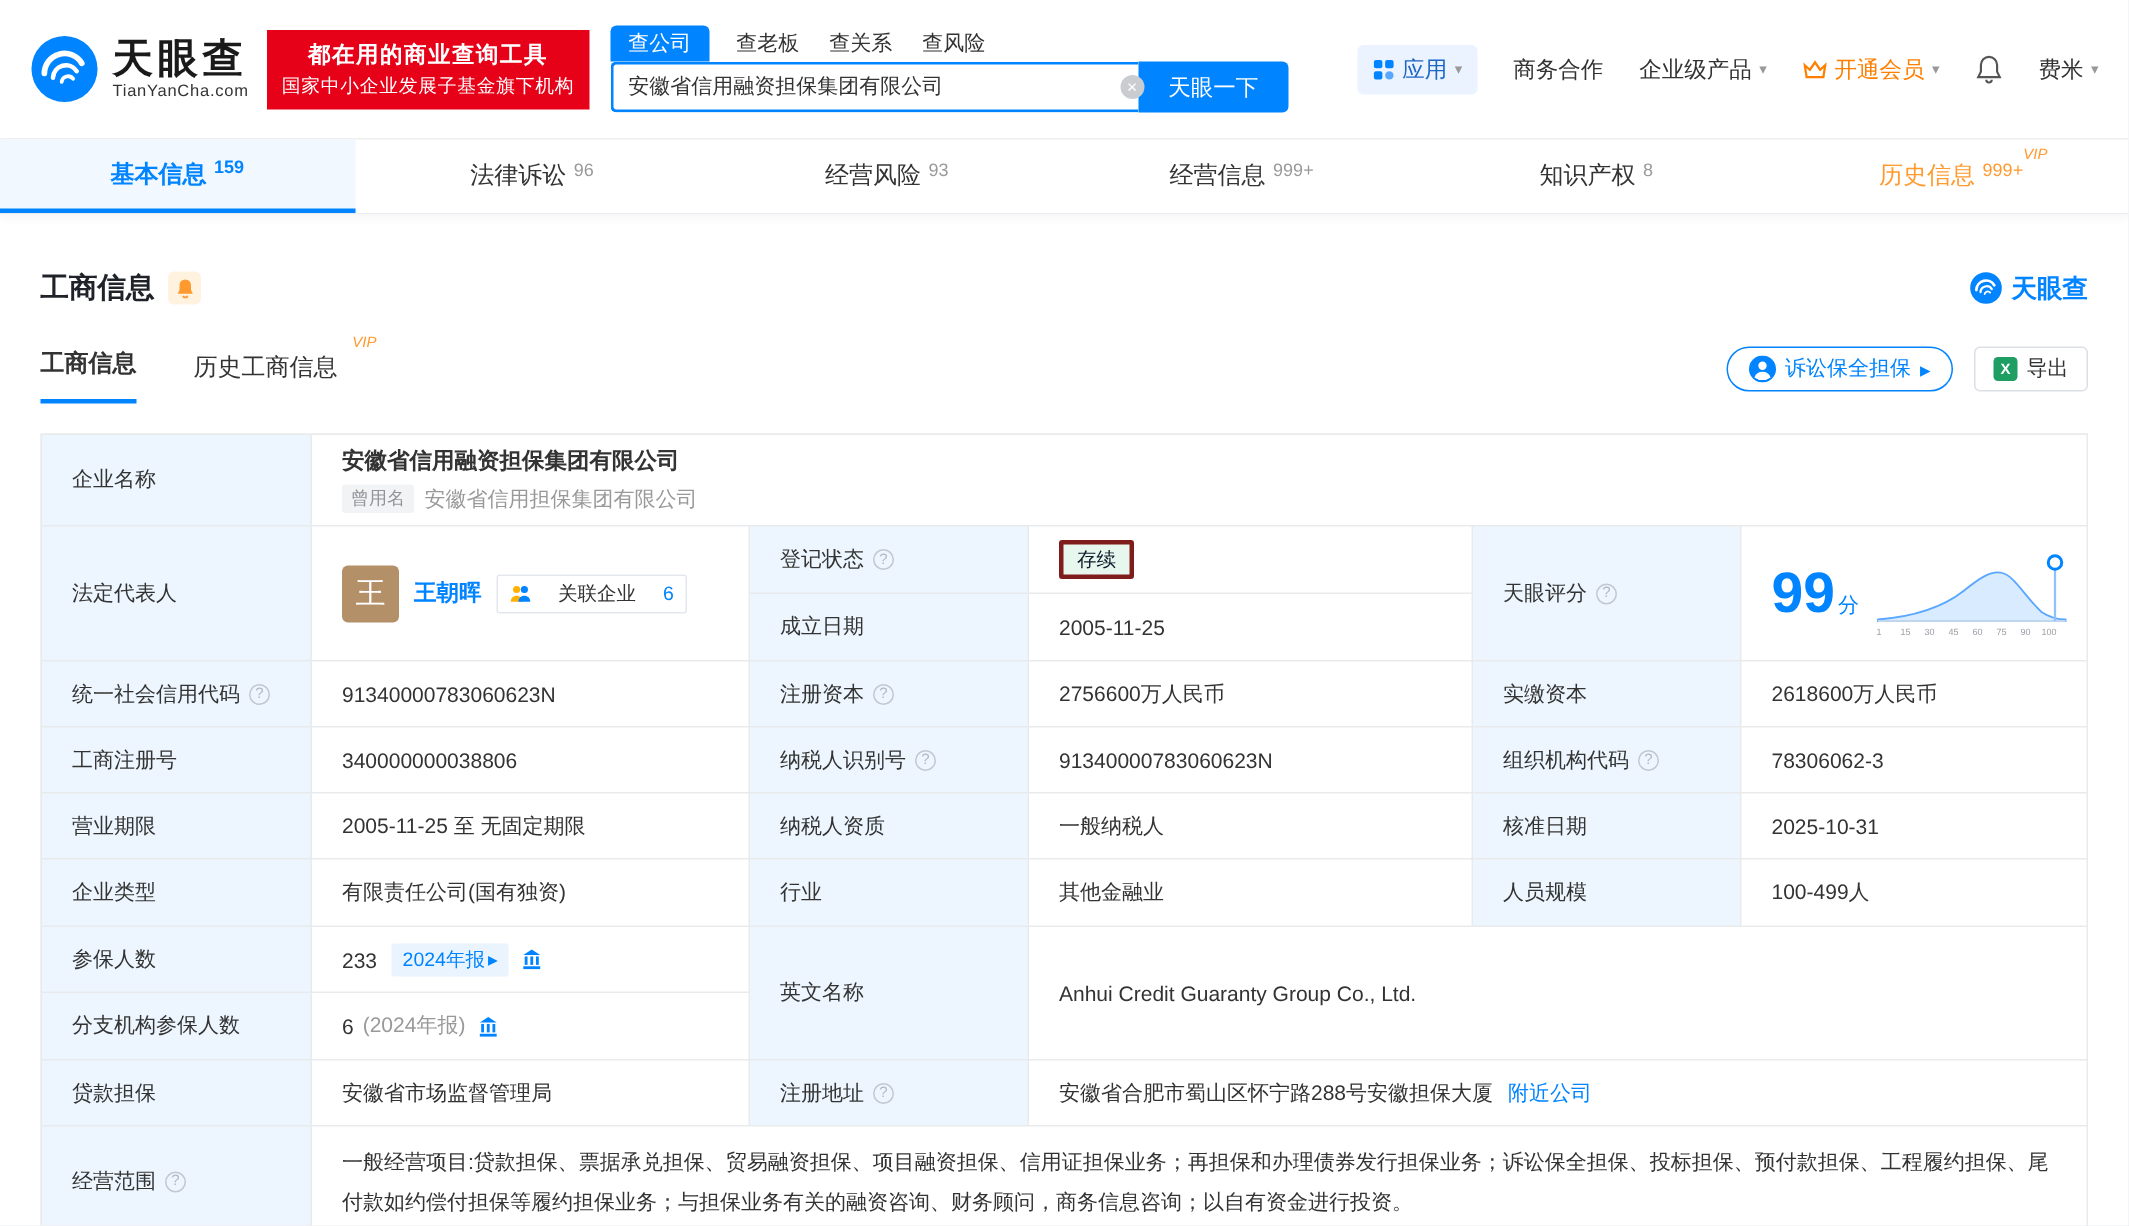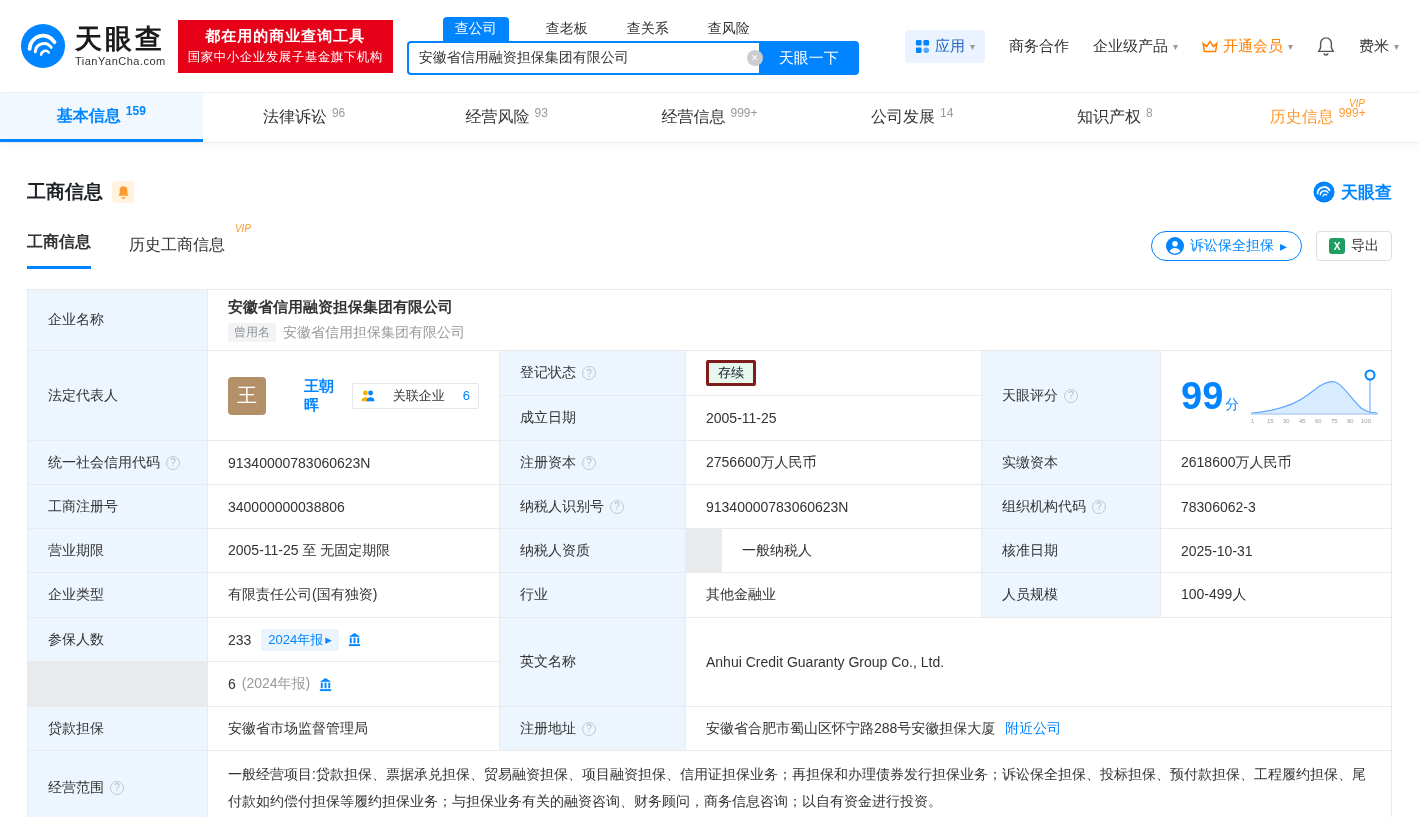--- a/index.html
+++ b/index.html
@@ -8,21 +8,21 @@
   
   .topbar { height:93px; display:flex; align-items:center; padding:0 20px; border-bottom:1px solid #f0f0f0; }
   .logo { display:flex; align-items:center; gap:9px; }
   .logo-cn { font-size:27px; font-weight:bold; color:#1a1a1a; letter-spacing:3px; line-height:1.1; }
   .logo-en { font-size:11px; color:#333; letter-spacing:.5px; }
   .promo { margin-left:12px; background:#e60018; color:#fff; text-align:center; padding:7px 10px; }
   .promo-l1 { font-size:15px; font-weight:bold; letter-spacing:1px; }
   .promo-l2 { font-size:12.5px; margin-top:3px; letter-spacing:.5px; }
 
   .search-wrap { margin-left:14px; width:452px; }
-  .search-tabs { display:flex; gap:35px; height:24px; font-size:14px;margin-left:36px; }
+  .search-tabs { display:flex; gap:16px; height:24px; font-size:14px; }
   .stab { color:#333; cursor:pointer; padding:3px 2px; }
   .stab.active { background:#0084ff; color:#fff; padding:3px 12px; border-radius:4px 4px 0 0; }
   .search-bar { display:flex; height:34px; position:relative; }
   .search-bar input { flex:1; border:2px solid #0084ff; border-right:none; border-radius:4px 0 0 4px; padding:0 34px 0 10px; font-size:14px; color:#333; outline:none; }
   .clear-ic { position:absolute; right:96px; top:9px; width:16px; height:16px; border-radius:50%; background:#c9ccd1; color:#fff; font-size:9px; display:flex; align-items:center; justify-content:center; cursor:pointer; }
   .search-bar button { width:100px; background:#0084ff; color:#fff; border:none; font-size:15px; border-radius:0 4px 4px 0; cursor:pointer; }
 
   .top-menu { margin-left:auto; display:flex; align-items:center; gap:24px; font-size:15px; white-space:nowrap; }
   .menu-item { display:flex; align-items:center; gap:5px; color:#333; cursor:pointer; }
   .menu-apps { background:#eaf3ff; border-radius:4px; padding:7px 10px; color:#1f66c2; }
@@ -64,21 +64,21 @@
   .cell.lbl { background:#edf6fe; }
   .q { width:14px; height:14px; border:1px solid #c3c7cf; border-radius:50%; color:#b3b9c3; font-size:10px; display:inline-flex; align-items:center; justify-content:center; margin-left:6px; flex:none; cursor:pointer; }
 
   .name-cell { flex-direction:column; align-items:flex-start; justify-content:center; gap:6px; }
   .cname { font-size:15px; font-weight:bold; }
   .former { display:flex; align-items:center; gap:7px; }
   .former-tag { background:#f2f3f5; color:#909399; font-size:12px; padding:1px 6px; border-radius:2px; }
   .former-name { color:#999; }
 
   .avatar { width:38px; height:38px; background:#b49069; color:#fff; border-radius:4px; display:flex; align-items:center; justify-content:center; font-size:20px; margin-right:10px; flex:none; cursor:pointer; }
-  .link { color:#0084ff; text-decoration:none; cursor:pointer;margin-left:28px; }
+  .link { color:#0084ff; text-decoration:none; cursor:pointer; }
   .rep-name { font-weight:bold; font-size:15px; }
   .rel-tag { display:inline-flex; align-items:center; gap:18px; border:1px solid #e4e7ed; border-radius:2px; padding:3px 8px; font-size:13px; margin-left:10px; cursor:pointer; white-space:nowrap; }
   .rel-tag b { color:#0084ff; font-weight:normal; }
 
   .tag-green { background:#e8f7ee; color:#0f172a; border:3px solid #7f1d1d; padding:1px 9px; font-size:13px; border-radius:2px; }
 
   .score-cell { justify-content:space-between; padding-right:10px; }
   .score-num { font-size:38px; color:#0084ff; font-weight:bold; line-height:1; }
   .score-unit { font-size:14px; color:#0084ff; margin-left:2px; }
 
@@ -172,24 +172,20 @@
     <span>法律诉讼</span>
     <span class="cnt">96</span>
   </div>
   <div class="mtab">
     <span>经营风险</span>
     <span class="cnt">93</span>
   </div>
   <div class="mtab">
     <span>经营信息</span>
     <span class="cnt">999+</span>
-  </div>
-  <div class="mtab">
-    <span>公司发展</span>
-    <span class="cnt">14</span>
   </div>
   <div class="mtab">
     <span>知识产权</span>
     <span class="cnt">8</span>
   </div>
   <div class="mtab viptab">
     <span class="vip-badge">VIP</span>
     <span>历史信息</span>
     <span class="cnt">999+</span>
   </div>
@@ -354,21 +350,21 @@
 
     <div class="cell lbl" style="grid-column:1;grid-row:6;">
       <span>营业期限</span>
     </div>
     <div class="cell" style="grid-column:2;grid-row:6;">
       <span>2005-11-25 至 无固定期限</span>
     </div>
     <div class="cell lbl" style="grid-column:3;grid-row:6;">
       <span>纳税人资质</span>
     </div>
-    <div class="cell" style="grid-column:4;grid-row:6;margin-left:36px;">
+    <div class="cell" style="grid-column:4;grid-row:6;">
       <span>一般纳税人</span>
     </div>
     <div class="cell lbl" style="grid-column:5;grid-row:6;">
       <span>核准日期</span>
     </div>
     <div class="cell" style="grid-column:6;grid-row:6;">
       <span>2025-10-31</span>
     </div>
 
     <div class="cell lbl" style="grid-column:1;grid-row:7;">
@@ -409,20 +405,23 @@
         </svg>
       </span>
     </div>
     <div class="cell lbl" style="grid-column:3;grid-row:8/10;">
       <span>英文名称</span>
     </div>
     <div class="cell" style="grid-column:4/7;grid-row:8/10;">
       <span>Anhui Credit Guaranty Group Co., Ltd.</span>
     </div>
 
+    <div class="cell lbl" style="grid-column:1;grid-row:9;">
+      <span>分支机构参保人数</span>
+    </div>
     <div class="cell" style="grid-column:2;grid-row:9;">
       <span>6</span>
       <span class="gray" style="margin-left:6px;">(2024年报)</span>
       <span class="bank-ic">
         <svg width="15" height="15" viewBox="0 0 16 16">
           <path d="M8 1 14 5H2z" fill="#0084ff"></path>
           <rect x="3" y="6" width="2" height="6" fill="#0084ff"></rect>
           <rect x="7" y="6" width="2" height="6" fill="#0084ff"></rect>
           <rect x="11" y="6" width="2" height="6" fill="#0084ff"></rect>
           <rect x="2" y="13" width="12" height="2" fill="#0084ff"></rect>

